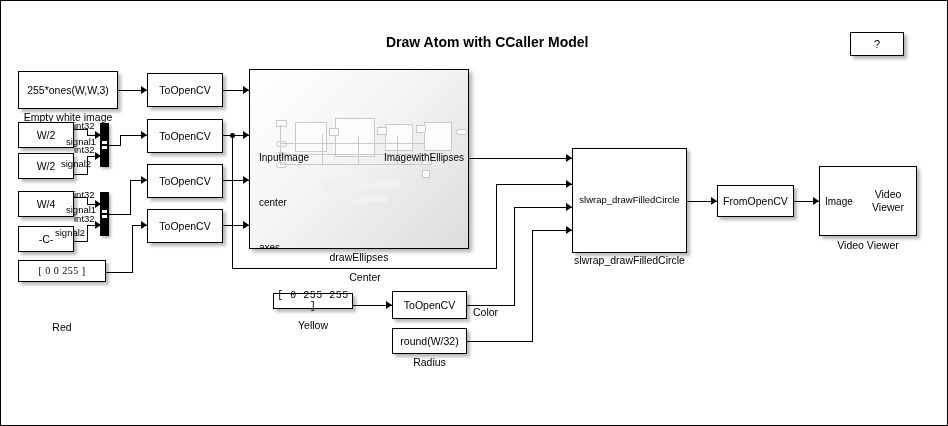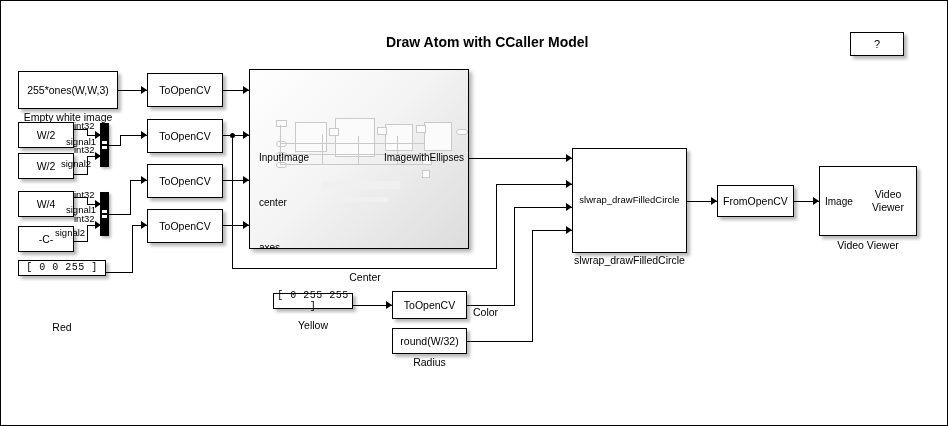--- a/index.html
+++ b/index.html
@@ -258,21 +258,21 @@
   <div class="caption" style="left:17px; top:110px; width:100px;">Empty white image</div>
 
   <div class="blk" style="left:17px; top:121px; width:56px; height:26px;">W/2</div>
 
   <div class="blk" style="left:17px; top:152px; width:56px; height:26px;">W/2</div>
 
   <div class="blk" style="left:17px; top:190px; width:56px; height:26px;">W/4</div>
 
   <div class="blk" style="left:17px; top:225px; width:56px; height:26px;">-C-</div>
 
-  <div class="blk mono" style="left:17px; top:259px; width:88px; height:16px;">[ 0    0 255 ]</div>
+  <div class="blk mono" style="left:17px; top:259px; width:88px; height:22px;font-family:Liberation Serif, serif;">[ 0    0 255 ]</div>
   <div class="caption" style="left:17px; top:285px; width:88px;margin-top:35px;">Red</div>
 
   <div class="mux" style="left:99px; top:122px; width:9px; height:44px;">
     <i style="top:18px;"></i>
       <i style="top:23px;"></i>
   </div>
 
   <div class="mux" style="left:99px; top:191px; width:9px; height:44px;">
     <i style="top:18px;"></i>
       <i style="top:23px;"></i>
@@ -318,20 +318,21 @@
     <div class="minivline" style="left:147px; top:66px; height:28px;"></div>
     <div class="minibar" style="left:72px; top:111px; width:78px; height:8px;"></div>
     <div class="minibar" style="left:90px; top:127px; width:48px; height:5px;"></div>
 
     <span class="portlabel" style="left:9px; top:82px;">InputImage</span>
     <span class="portlabel" style="left:9px; top:127px;">center</span>
     <span class="portlabel" style="left:9px; top:172px;">axes</span>
 
     <span class="portlabel" style="right:4px; top:82px;">ImagewithEllipses</span>
   </div>
+  <div class="caption" style="left:248px; top:250px; width:220px;">drawEllipses</div>
 
   <div class="caption" style="left:300px; top:270px; width:128px;">Center</div>
 
   <div class="blk mono" style="left:272px; top:292px; width:80px; height:16px;">[ 0 255 255 ]</div>
   <div class="caption" style="left:272px; top:318px; width:80px;">Yellow</div>
 
   <div class="blk" style="left:391px; top:290px; width:75px; height:28px;">ToOpenCV</div>
   <div class="caption" style="left:472px; top:305px;">Color</div>
 
   <div class="blk" style="left:391px; top:327px; width:75px; height:26px;">round(W/32)</div>

